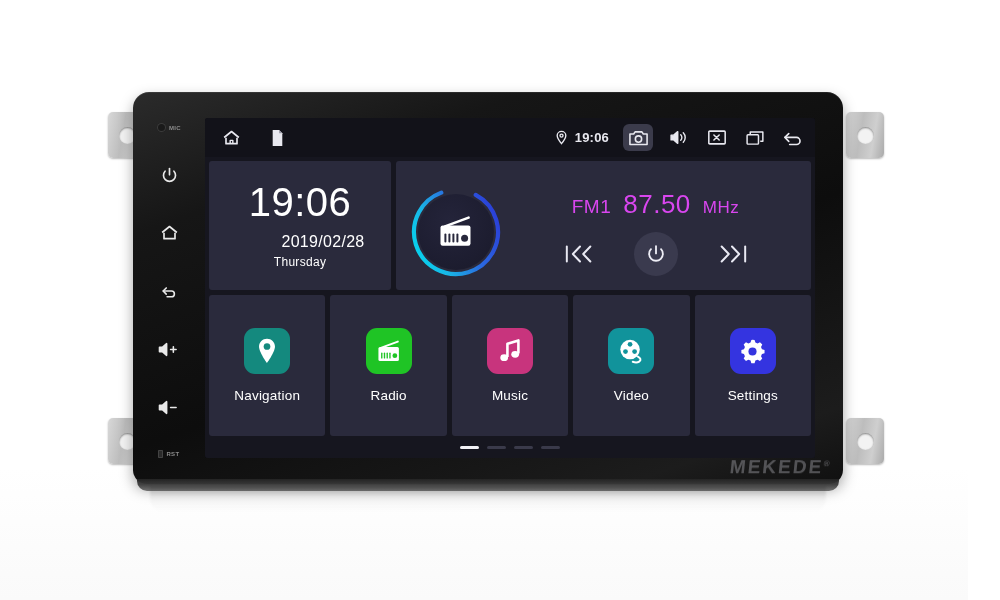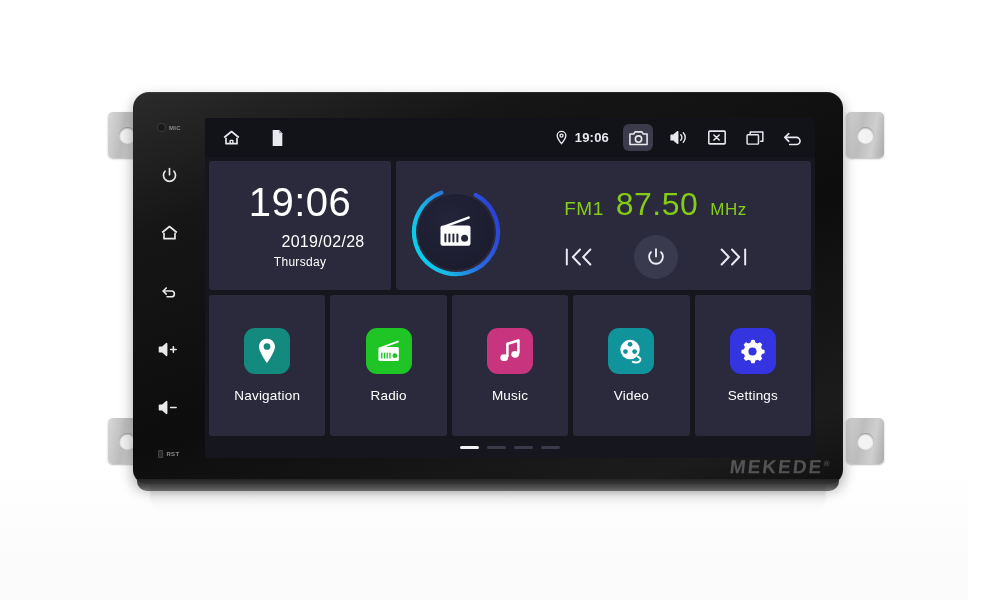--- a/index.html
+++ b/index.html
@@ -139,39 +139,39 @@
     color:#ffffff;
   }
   #clockTime { font-size:40px; font-weight:400; line-height:1; letter-spacing:.5px; }
   #clockDate { font-size:16px; margin-top:11px; letter-spacing:.3px;margin-left:46px; }
   #clockDay  { font-size:12px; margin-top:4px; letter-spacing:.3px; }
 
   #radioTile {
     flex:1 1 auto;
     display:flex; align-items:center;
     padding:12px 14px 0 10px;
-    color:#84cc16;
+    color:#d946ef;
   }
   #ringWrap { position:relative; width:100px; height:100px; flex:0 0 100px; }
   #ringWrap .dial {
     position:absolute; left:12px; top:12px; width:76px; height:76px;
     border-radius:50%;
     background:radial-gradient(circle at 42% 36%, #24243a 0%, #1d1d30 65%, #191929 100%);
   }
   #ringWrap .radio-glyph {
     position:absolute; left:0; top:0; width:100%; height:100%;
     display:flex; align-items:center; justify-content:center;
   }
   #radioInfo { flex:1 1 auto; padding-left:8px; }
   #freqLine {
     display:flex; align-items:baseline; justify-content:center;
     gap:12px; margin-top:2px;
   }
   #bandLbl { font-size:19px; letter-spacing:.5px; }
-  #freqVal { font-size:32px; font-weight:400; letter-spacing:.5px; }
+  #freqVal { font-size:26px; font-weight:400; letter-spacing:.5px; }
   #unitLbl { font-size:17px; letter-spacing:.5px; }
   #transport {
     display:flex; align-items:center; justify-content:center;
     gap:38px; margin-top:12px;
   }
   .tp-btn { color:#e9e9f3; display:flex; align-items:center; justify-content:center; }
   #powerBtn {
     width:44px; height:44px; border-radius:50%;
     background:#3a3a4e;
     display:flex; align-items:center; justify-content:center;

